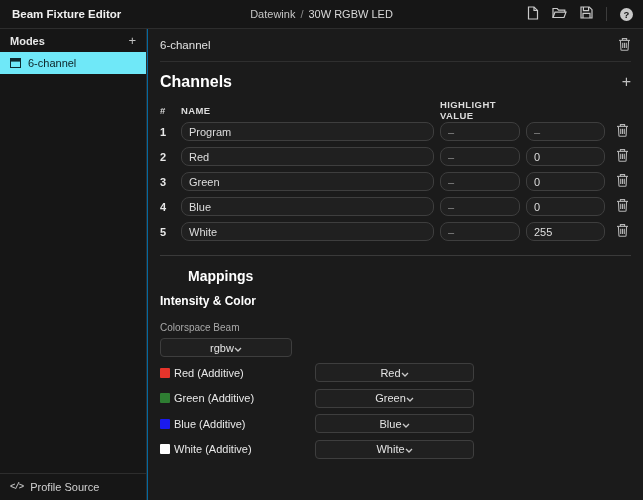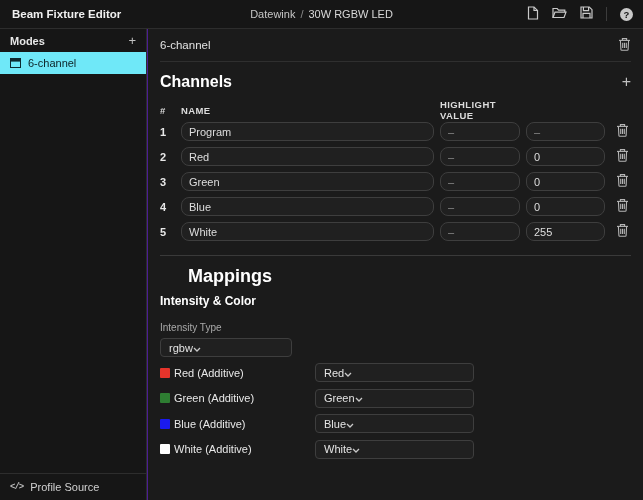--- a/index.html
+++ b/index.html
@@ -4,21 +4,21 @@
 <style>
   * { box-sizing: border-box; }
   html,body { margin:0; padding:0; }
   body {
     width:643px; height:500px; overflow:hidden;
     background:#1b1b1b;
     font-family:"Liberation Sans","DejaVu Sans",sans-serif;
     color:#e6e6e6;
     -webkit-font-smoothing:antialiased;
   }
-  .app { position:relative; width:643px; height:500px; background:#4c1d95; }
+  .app { position:relative; width:643px; height:500px; background:#0369a1; }
 
   
   .topbar {
     position:absolute; top:0; left:0; right:0; height:29px;
     background:#161616; border-bottom:1px solid #2d2d2d;
   }
   .topbar-title {
     position:absolute; left:12px; top:0; height:28px; display:flex; align-items:center;
     font-size:11.5px; font-weight:700; color:#f0f0f0;
   }
@@ -90,28 +90,28 @@
   .txt {
     height:19px; background:#202020; border:1px solid #3e3e3e; border-radius:8px;
     color:#dedede; font-size:11px; padding:0 7px;
     font-family:"Liberation Sans","DejaVu Sans",sans-serif; outline:none;
   }
   .txt.dim { color:#8a8a8a; }
   .trash-btn { margin-left:auto; margin-right:2px; }
 
   .divider { border:none; border-top:1px solid #3a3a3a; margin:14px 0 0 0; }
 
-  .mappings-title { margin:12px 0 0 0; font-size:18px; font-weight:700; line-height:17px; color:#fff;padding-left:28px; }
+  .mappings-title { margin:12px 0 0 0; font-size:14px; font-weight:700; line-height:17px; color:#fff;padding-left:28px; }
   .mappings-subtitle { margin:9px 0 0 0; font-size:12px; font-weight:700; line-height:15px; color:#fff; }
   .field-label { margin-top:13px; font-size:10px; line-height:12px; color:#a9a9a9; }
 
   .select {
     margin-top:4px; width:132px; height:19px;
     background:#202020; border:1px solid #3e3e3e; border-radius:4px;
-    display:flex; align-items:center; justify-content:flex-start;
+    display:flex; align-items:center; justify-content:center;
     padding:0 8px; font-size:11px; color:#e4e4e4; cursor:pointer;
   }
   .map-header { margin-top:13px; display:flex; height:12px; align-items:center;
     font-size:9.5px; font-weight:700; color:#dcdcdc; letter-spacing:0.4px; }
   .mh-comp { width:155px; }
   .mapping-rows { margin-top:6px; }
   .mapping-row { display:flex; align-items:center; height:19px; margin-bottom:6.5px; }
   .comp-cell { width:155px; display:flex; align-items:center; gap:4px; font-size:11px; color:#e8e8e8; }
   .swatch { width:10px; height:10px; border-radius:1px; flex:0 0 auto; }
   .map-select { width:159px; margin-top:0; }
@@ -296,21 +296,21 @@
       </span>
     </button>
   </div>
 </div>
 
     <hr class="divider">
 
     <h2 class="mappings-title">Mappings</h2>
     <h3 class="mappings-subtitle">Intensity &amp; Color</h3>
 
-    <div class="field-label">Intensity Type</div>
+    <div class="field-label">Colorspace Beam</div>
     <div class="select">
       <span>rgbw</span>
       <span>
         <svg width="8" height="5" viewBox="0 0 8 5" fill="none" stroke="#c9c9c9" stroke-width="1.3">
             <path d="M1 1l3 3 3-3"></path>
           </svg>
       </span>
     </div>
 
 

